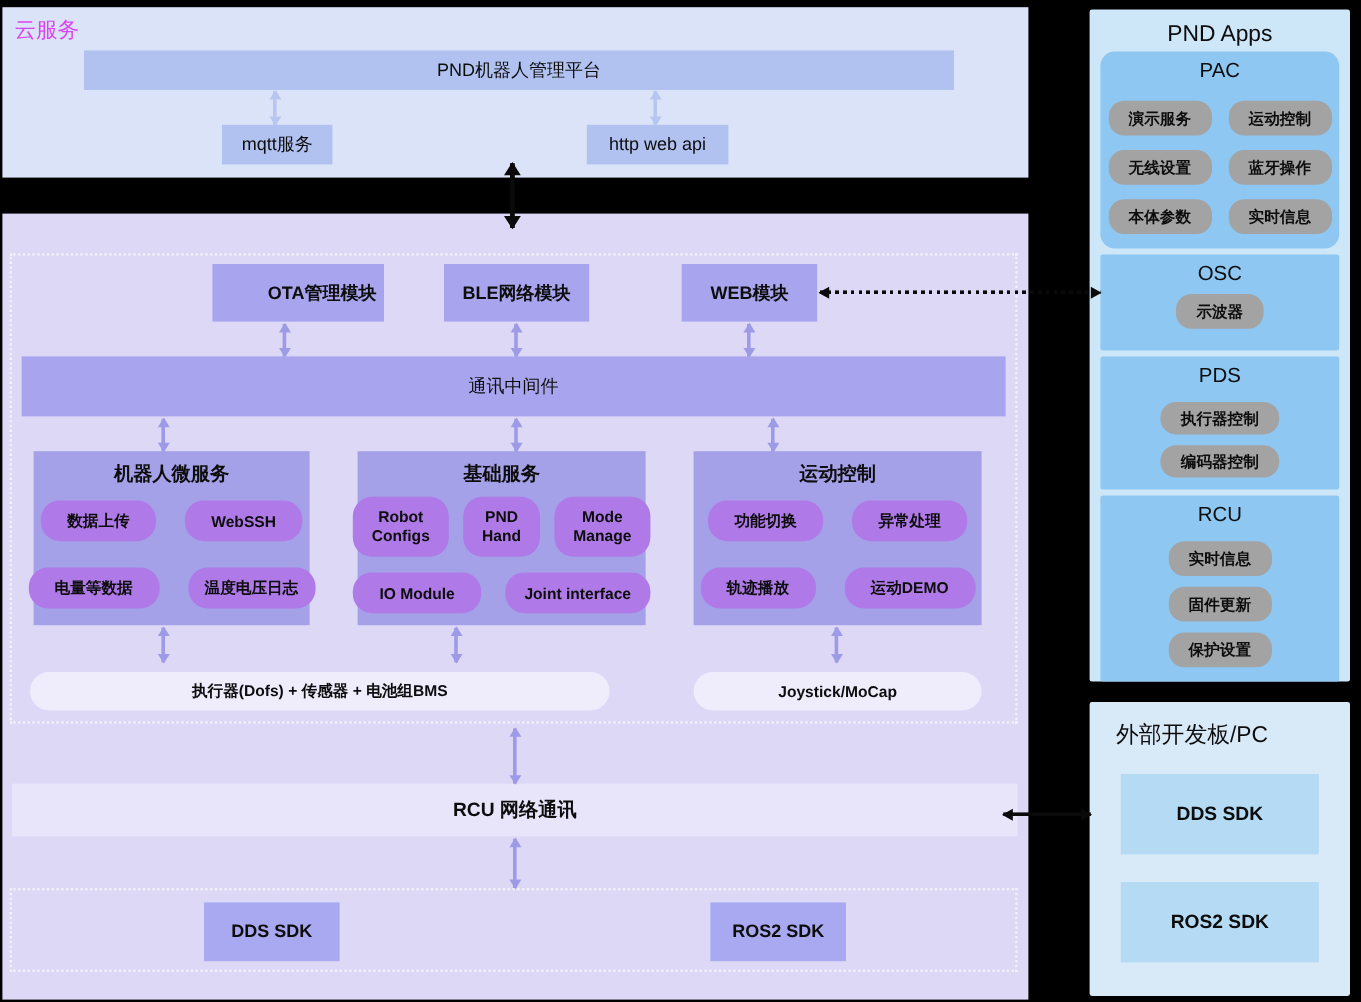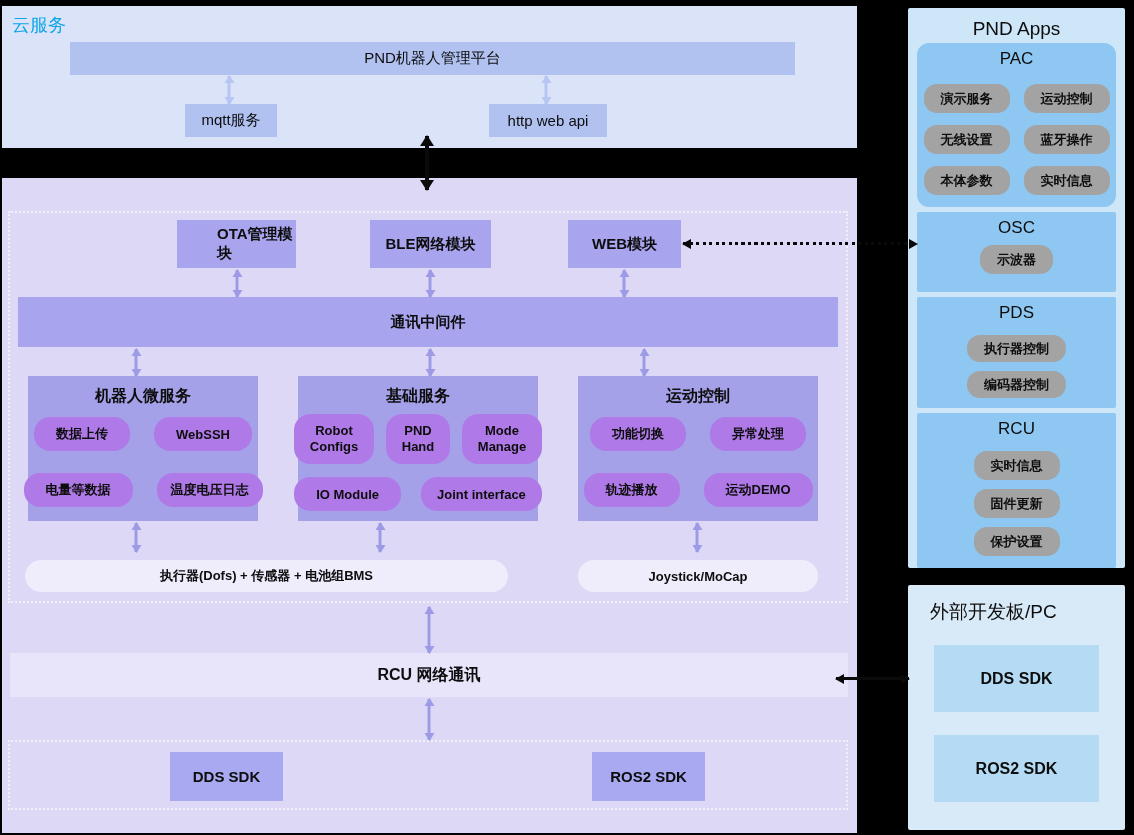--- a/index.html
+++ b/index.html
@@ -8,36 +8,36 @@
 
   
   .cloud-bg{position:absolute;left:2px;top:6px;width:855px;height:142px;background:#dbe3f8;}
   .nuc-bg{position:absolute;left:2px;top:178px;width:855px;height:655px;background:#dcd8f6;}
   .apps-bg{position:absolute;left:908px;top:8px;width:217px;height:560px;background:#cde6f8;border-radius:2px;display:flex;flex-direction:column;align-items:center;padding-top:6px;}
   .ext-bg{position:absolute;left:908px;top:585px;width:217px;height:245px;background:#d8e9f8;border-radius:2px;padding:12px 22px;}
   .dashed{position:absolute;border:2px dotted rgba(255,255,255,.62);}
   .dashed1{left:8px;top:211px;width:840px;height:392px;}
   .dashed2{left:8px;top:740px;width:840px;height:70px;}
 
-  .big-title{position:absolute;font-size:18px;font-weight:500;color:#0ea5e9;}
+  .big-title{position:absolute;font-size:18px;font-weight:500;color:#d946ef;}
   .apps-title{font-size:19px;font-weight:500;margin:4px 11px 2px;}
   .ext-title{font-size:19px;font-weight:500;margin:2px 0 0;}
 
   
   .c-bar{position:absolute;background:#b1c2f1;display:flex;align-items:center;justify-content:center;font-size:15px;font-weight:500;}
   .platform{left:70px;top:42px;width:725px;height:33px;}
   .mqtt{left:185px;top:104px;width:92px;height:33px;}
   .http{left:489px;top:104px;width:118px;height:33px;text-align:right;}
 
   
   .module{position:absolute;background:#a8a5ee;display:flex;align-items:center;justify-content:center;font-size:15px;font-weight:600;}
-  .mod1{left:177px;top:220px;width:119px;height:48px;padding-left:40px;}
+  .mod1{left:177px;top:220px;width:143px;height:48px;padding-left:40px;}
   .mod2{left:370px;top:220px;width:121px;height:48px;}
   .mod3{left:568px;top:220px;width:113px;height:48px;}
-  .middleware{position:absolute;left:18px;top:297px;width:820px;height:50px;background:#a8a5ee;display:flex;align-items:center;justify-content:center;font-size:15px;font-weight:700;}
+  .middleware{position:absolute;left:18px;top:297px;width:820px;height:50px;background:#a8a5ee;display:flex;align-items:center;justify-content:center;font-size:15px;font-weight:400;}
 
   .group{position:absolute;top:376px;height:145px;background:#a5a1e9;display:flex;flex-direction:column;align-items:center;padding-top:8px;}
   .g1{left:28px;width:230px;}
   .g2{left:298px;width:240px;}
   .g3{left:578px;width:240px;}
   .group-title{font-size:16px;font-weight:600;height:24px;line-height:24px;}
   .prow{display:flex;justify-content:center;gap:24px;}
   .g1 .r1,.g3 .r1{margin-top:9px;}
   .g1 .r2,.g3 .r2{margin-top:22px;}
   .g2 .r1{margin-top:6px;gap:12px;}

